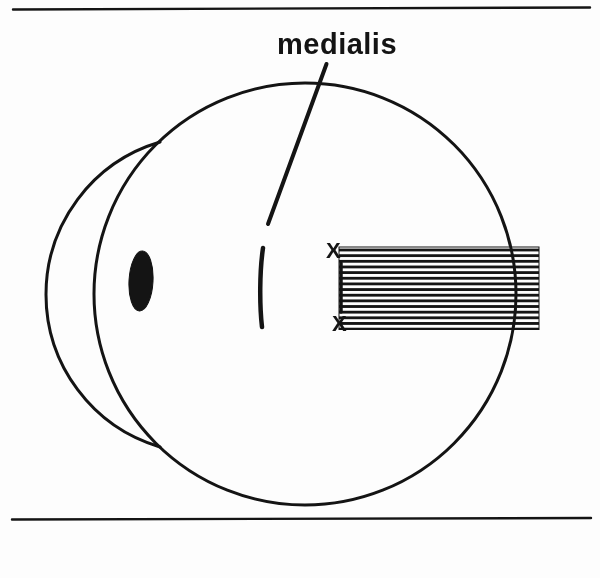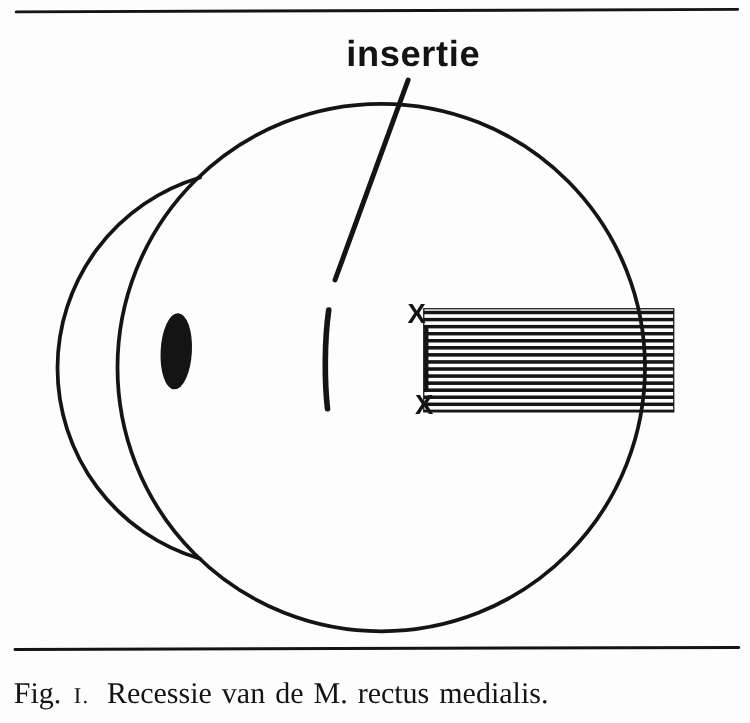--- a/index.html
+++ b/index.html
@@ -56,24 +56,19 @@
 
     <path d="M 326.5 64 L 268 224" stroke-width="4"></path>
 
     <rect x="339" y="247" width="200" height="82.5" fill="url(#hatch)" stroke="none"></rect>
 
     <path d="M 341 263 L 341 312" stroke-width="3.5"></path>
 
     <path d="M 12 519.5 L 591 518" stroke-width="2.4"></path>
   </svg>
 
-  <div class="insertie-label">insertie</div>
+  <div class="insertie-label">medialis</div>
 
   <div class="x-marker x-top">X</div>
   <div class="x-marker x-bottom">X</div>
 
-  <div class="caption">
-    <span>Fig.</span>
-    <span class="fig-num">I.</span>
-    <span>Recessie van de M. rectus medialis.</span>
-  </div>
 
 </div>
 
 </body></html>

